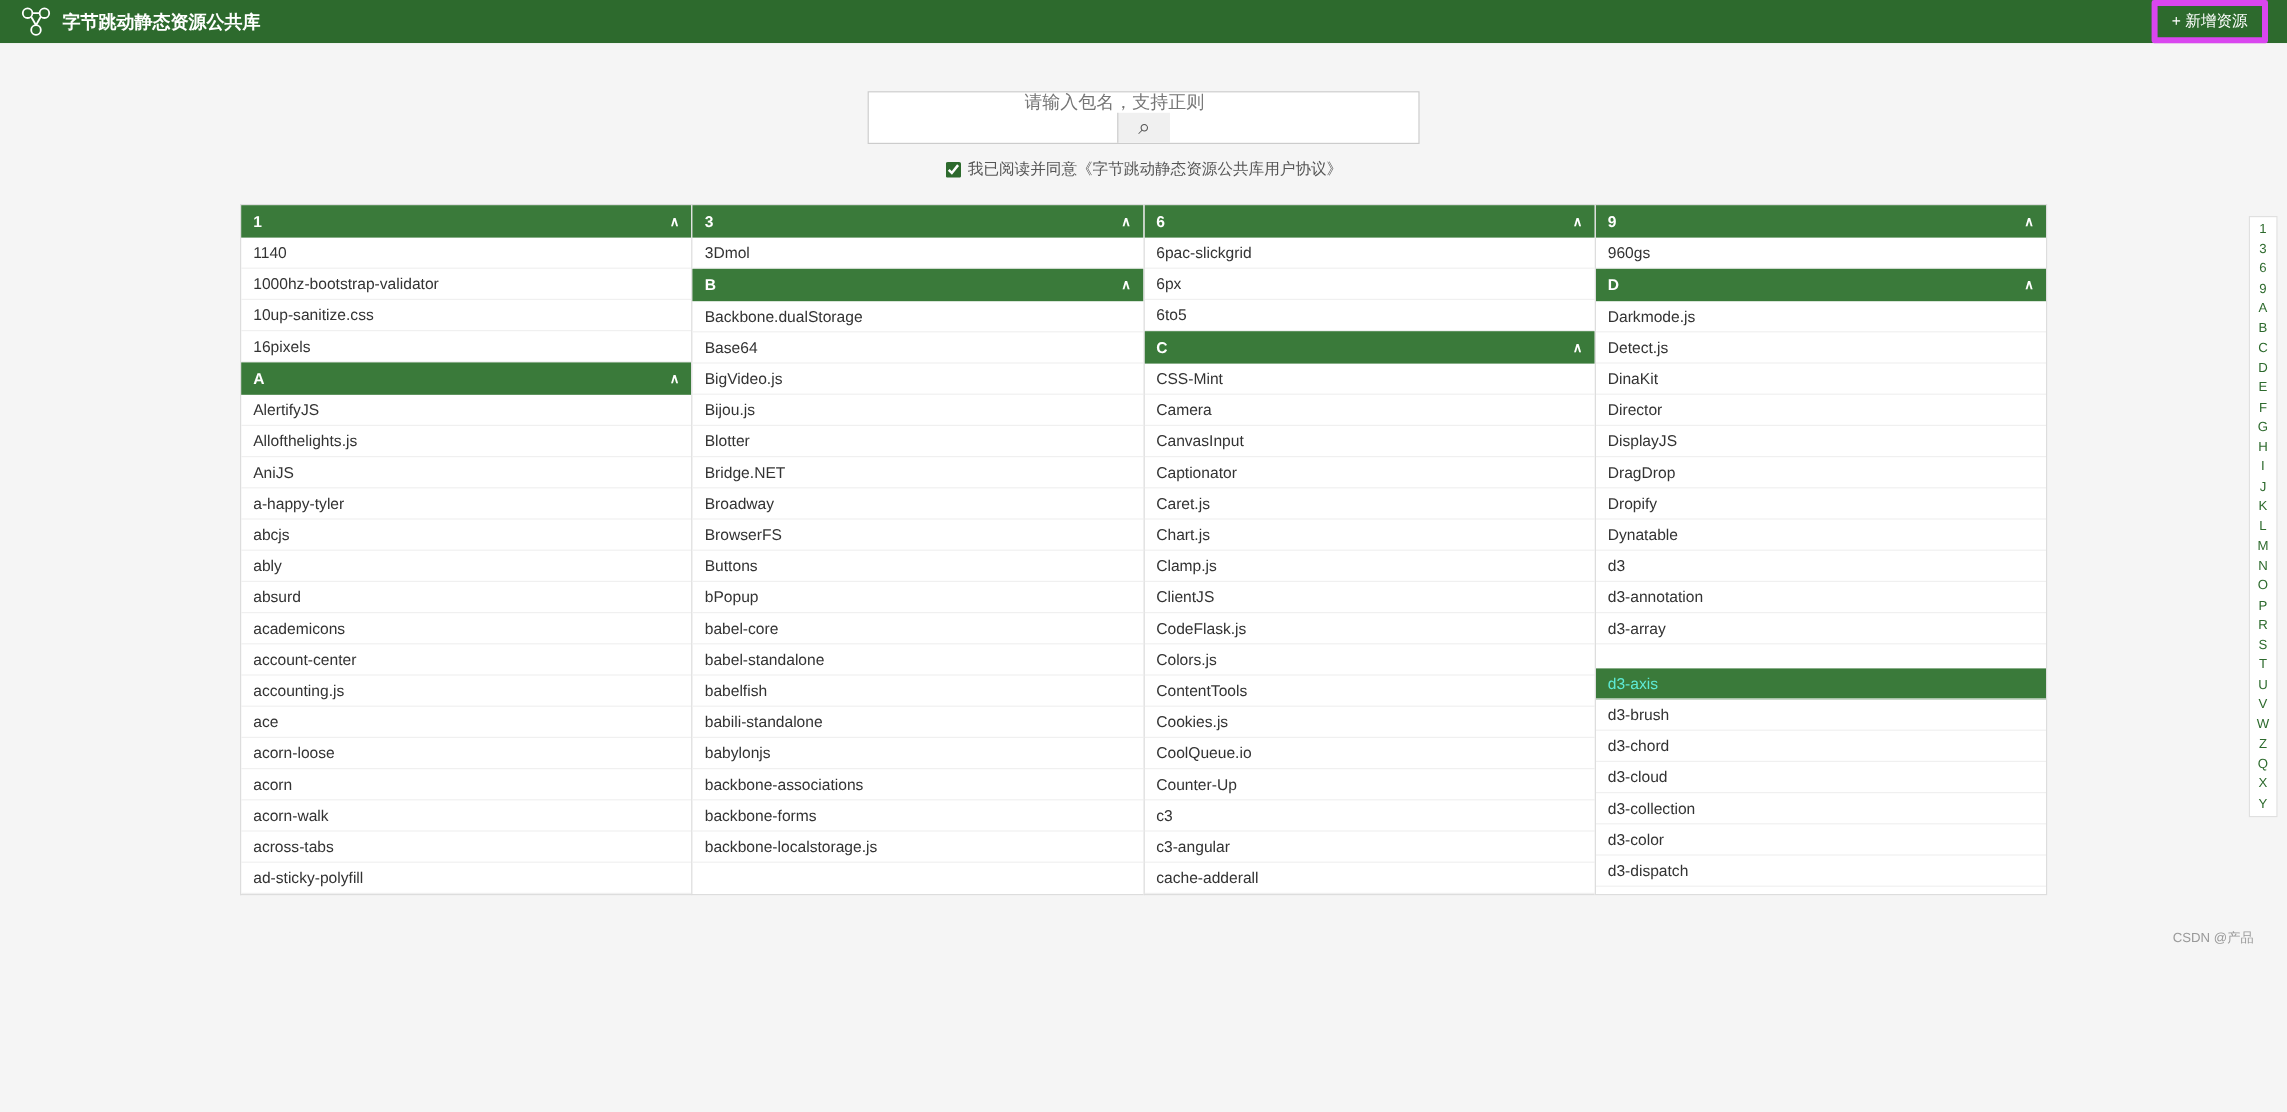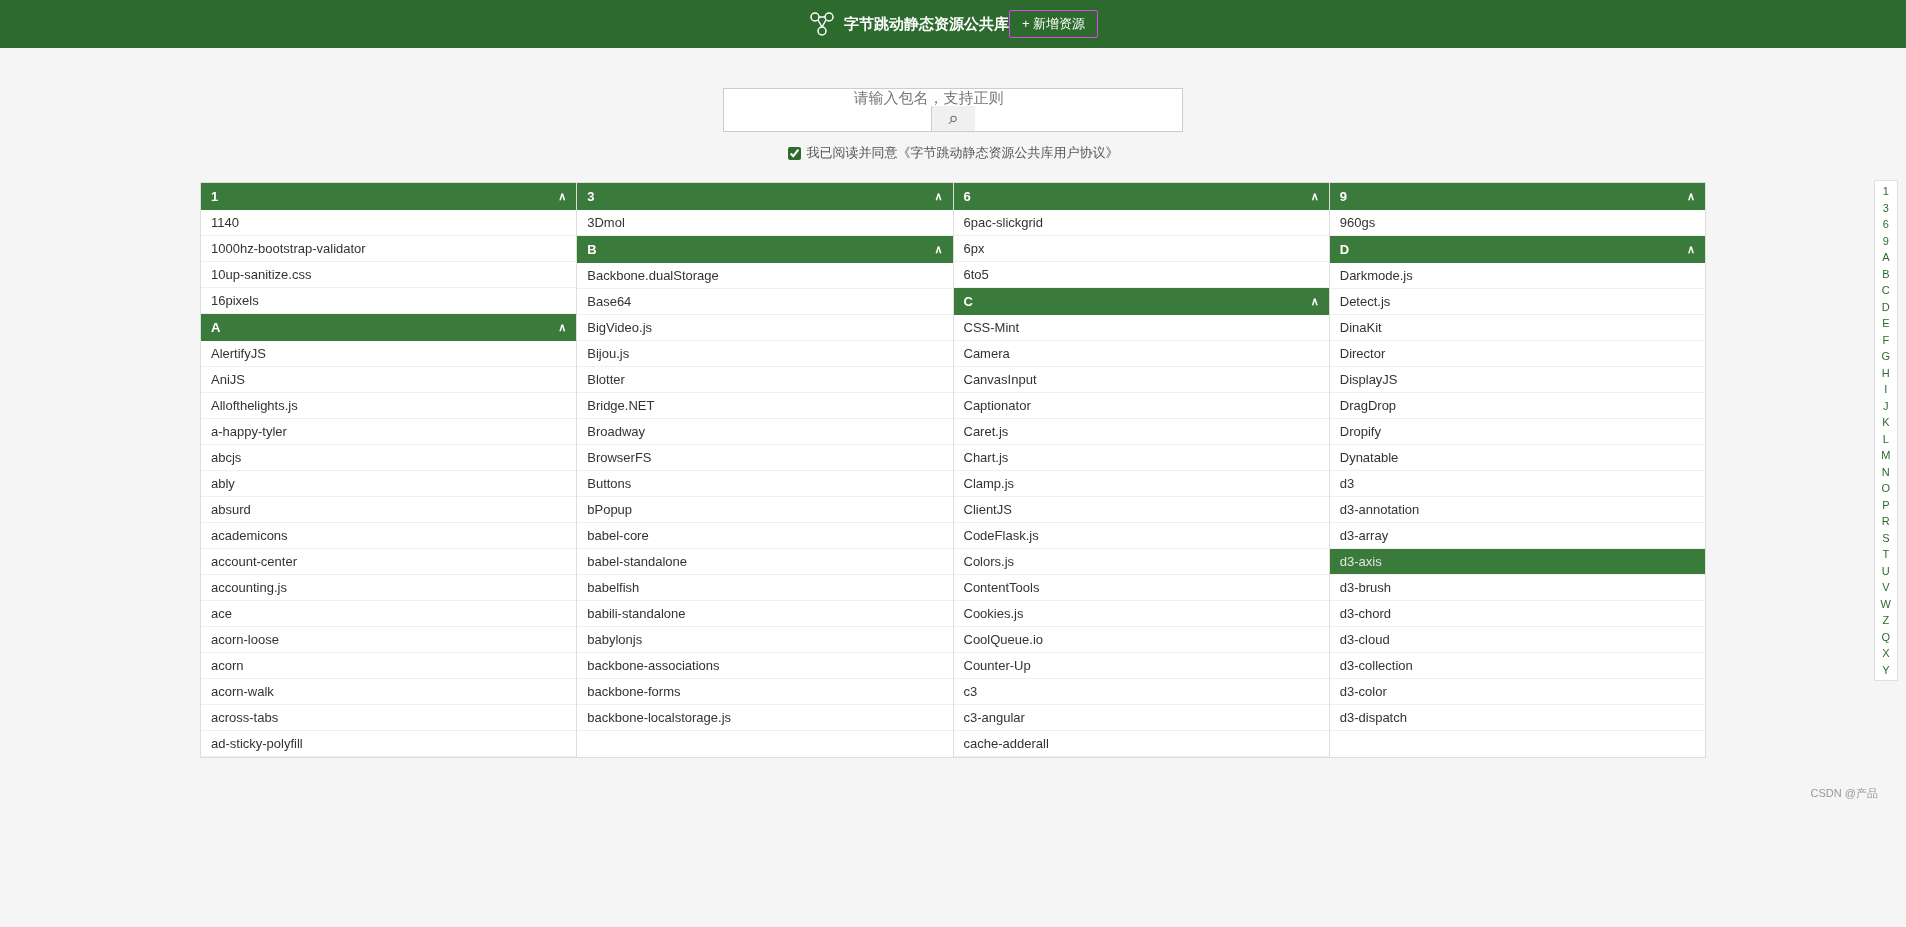--- a/index.html
+++ b/index.html
@@ -1,24 +1,24 @@
 <!DOCTYPE html>
 <html><head>
   <meta charset="utf-8">
   <style>
     * { margin: 0; padding: 0; box-sizing: border-box; }
     body { font-family: 'Microsoft YaHei', Arial, sans-serif; font-size: 13px; background: #f5f5f5; color: #333; overflow-x: hidden; }
 
     
     .header {
       background: #2d6a2d;
-      height: 48px;
-      display: flex;
-      align-items: center;
-      justify-content: center;
+      height: 36px;
+      display: flex;
+      align-items: center;
+      justify-content: space-between;
       padding: 0 16px;
       color: #fff;
     }
     .header-left {
       display: flex;
       align-items: center;
       gap: 10px;
     }
     .header-logo {
       display: flex;
@@ -29,21 +29,21 @@
       width: 28px;
       height: 28px;
     }
     .header-title {
       font-size: 15px;
       font-weight: bold;
       color: #fff;
     }
     .header-btn {
       background: transparent;
-      border: 1px solid #d946ef;
+      border: 5px solid #d946ef;
       color: #fff;
       padding: 4px 12px;
       cursor: pointer;
       font-size: 13px;
       border-radius: 2px;
     }
 
     
     .search-area {
       display: flex;
@@ -138,21 +138,22 @@
       border-bottom: 1px solid #f0f0f0;
       cursor: pointer;
       font-size: 13px;
       color: #333;
       white-space: nowrap;
       overflow: hidden;
       text-overflow: ellipsis;
     }
     .list-item.active {
       background: #3a7a3a;
-      color: #e5e5e5;
+      color: #5eead4;
+      margin-top: 20px;
     }
 
     
     .alpha-index {
       position: fixed;
       right: 8px;
       top: 180px;
       display: flex;
       flex-direction: column;
       align-items: center;
@@ -221,22 +222,22 @@
         </div>
         <div class="list-item">1140</div>
         <div class="list-item">1000hz-bootstrap-validator</div>
         <div class="list-item">10up-sanitize.css</div>
         <div class="list-item">16pixels</div>
         <div class="section-header">
           <span>A</span>
           <span class="chevron">∧</span>
         </div>
         <div class="list-item">AlertifyJS</div>
+        <div class="list-item">Allofthelights.js</div>
         <div class="list-item">AniJS</div>
-        <div class="list-item">Allofthelights.js</div>
         <div class="list-item">a-happy-tyler</div>
         <div class="list-item">abcjs</div>
         <div class="list-item">ably</div>
         <div class="list-item">absurd</div>
         <div class="list-item">academicons</div>
         <div class="list-item">account-center</div>
         <div class="list-item">accounting.js</div>
         <div class="list-item">ace</div>
         <div class="list-item">acorn-loose</div>
         <div class="list-item">acorn</div>

